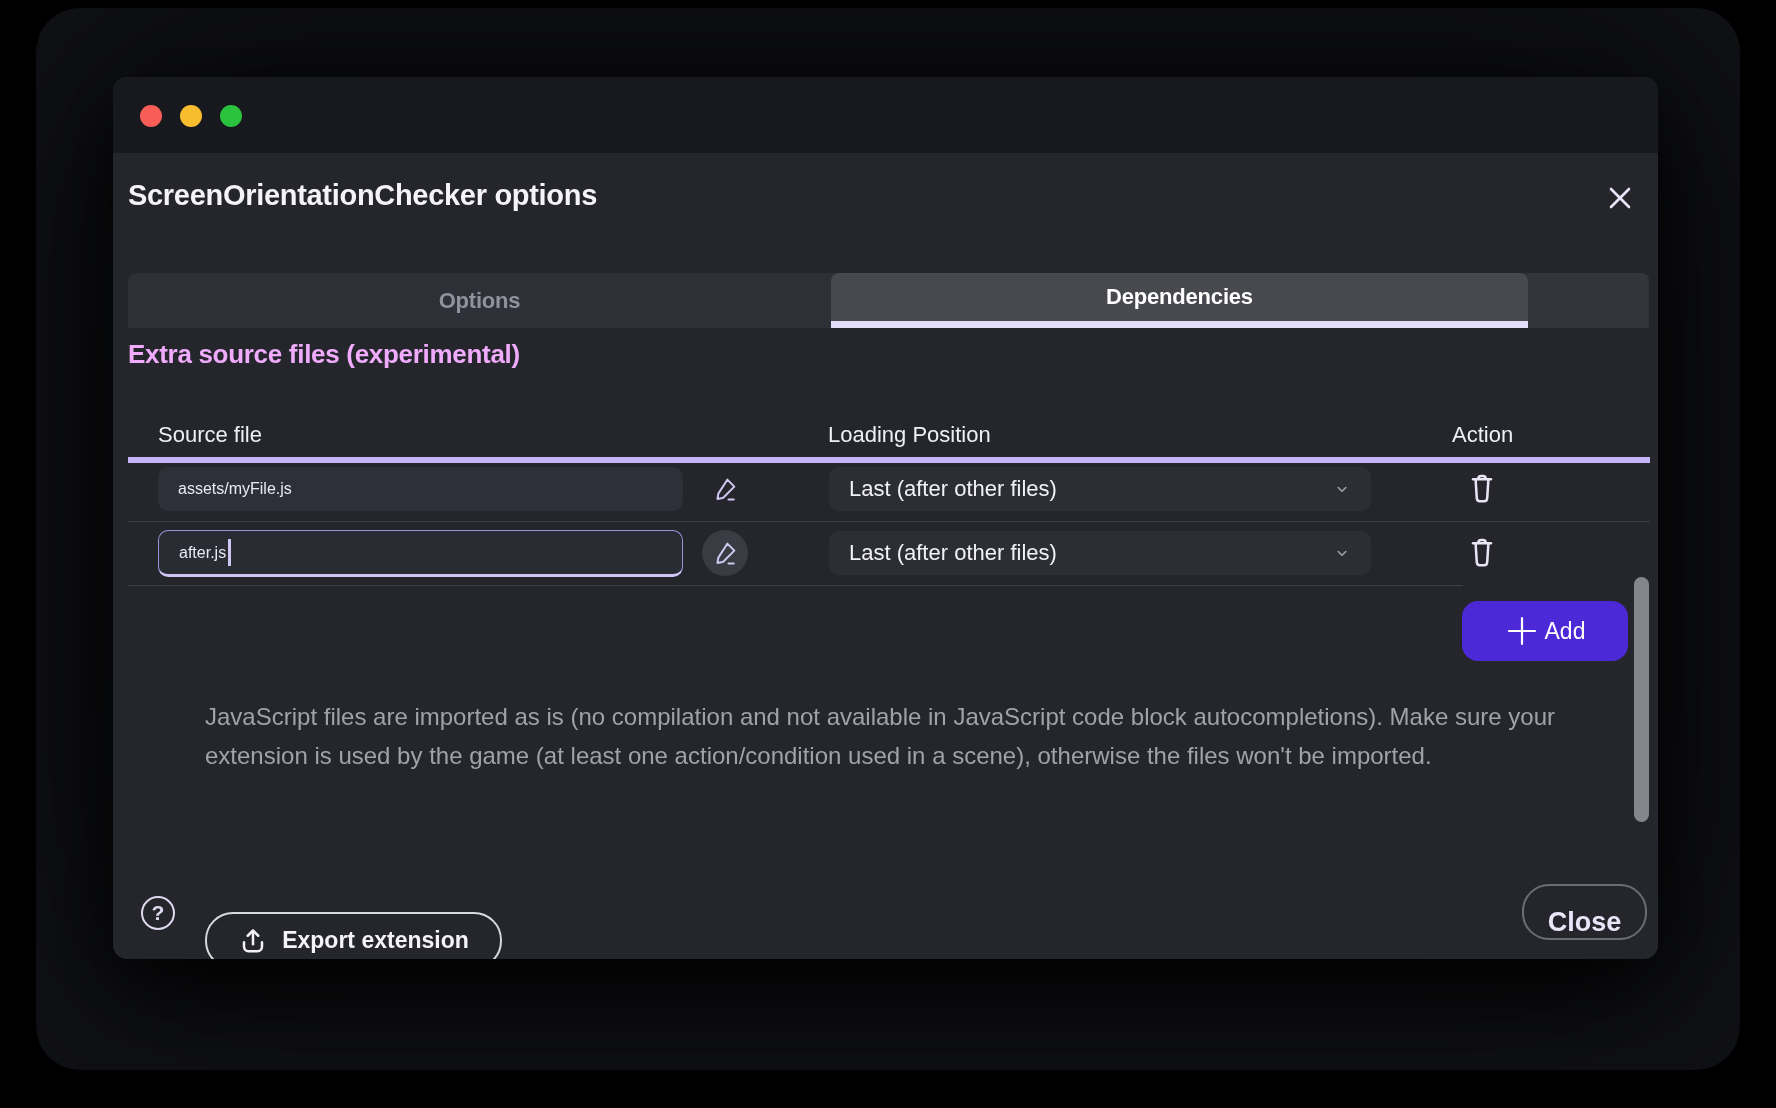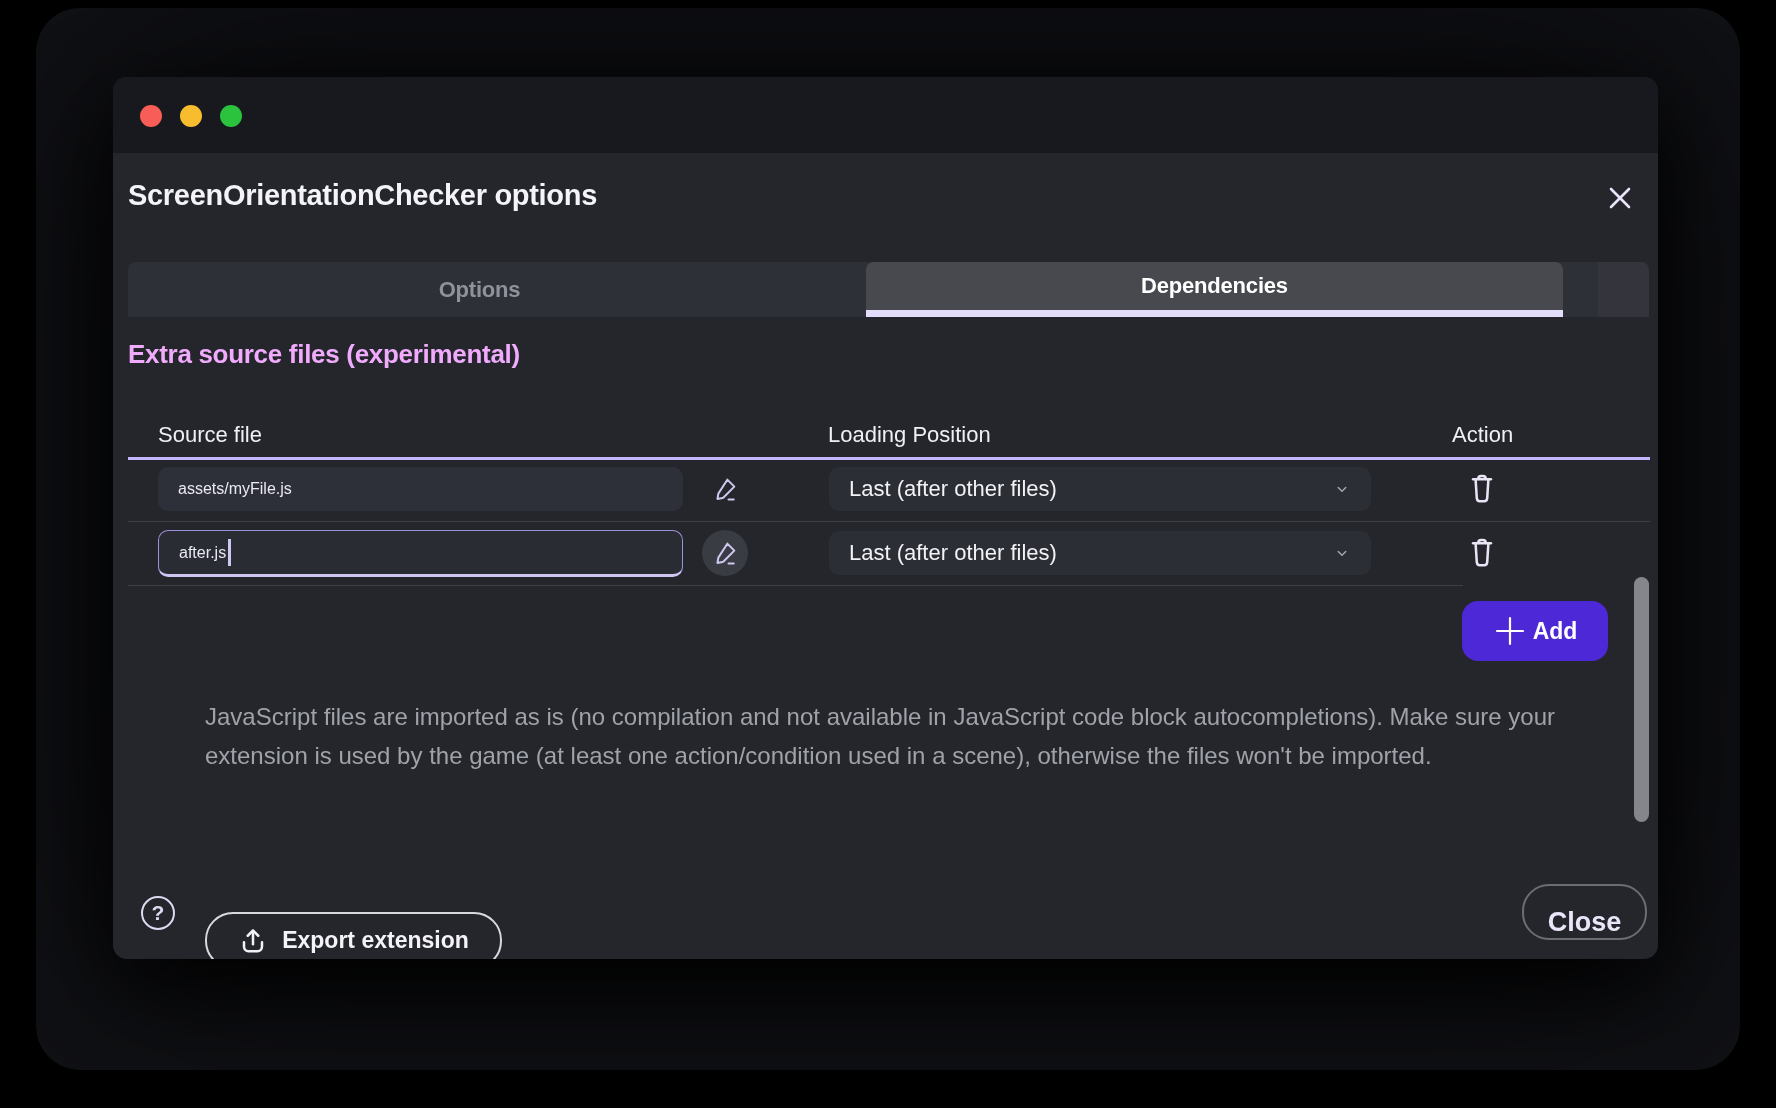--- a/index.html
+++ b/index.html
@@ -19,35 +19,35 @@
   .t-red{left:27px;background:#f85e57;}
   .t-yellow{left:67px;background:#f7bd2e;}
   .t-green{left:107px;background:#2bc23d;}
 
   .dialog-title{position:absolute;left:15px;top:100px;font-size:29px;font-weight:bold;
     color:#f4f3f7;letter-spacing:-.3px;line-height:36px;}
   .close-x{position:absolute;left:1488px;top:102px;width:38px;height:38px;cursor:pointer;
     display:flex;align-items:center;justify-content:center;}
 
   
-  .tabbar{position:absolute;left:15px;top:185px;width:1521px;height:55px;
-    background:#2e3038;border-radius:8px 8px 0 0;display:flex;gap:35px;}
+  .tabbar{position:absolute;left:15px;top:196px;width:1521px;height:55px;
+    background:#2e3038;border-radius:8px 8px 0 0;display:flex;}
   .tab{height:55px;display:flex;align-items:center;justify-content:center;
     font-size:22px;font-weight:bold;letter-spacing:-.2px;box-sizing:border-box;cursor:pointer;}
   .tab-options{width:703px;color:#8f929a;}
   .tab-deps{width:697px;color:#ffffff;background:#47494f;border-radius:8px 8px 0 0;
     border-bottom:7px solid #e3ddfa;}
   .tab-filler{flex:1;background:#33343c;border-radius:0 8px 0 0;}
 
   .section-title{position:absolute;left:15px;top:262px;font-size:26px;font-weight:bold;
     color:#f0abfc;letter-spacing:-.3px;}
 
   
   .thead{position:absolute;left:15px;top:338px;width:1522px;height:42px;
-    border-bottom:3px solid #c4b5fd;}
+    border-bottom:6px solid #c4b5fd;}
   .th{position:absolute;top:0;line-height:40px;font-size:22px;color:#eef0f4;}
   .th-source{left:30px;}
   .th-loading{left:700px;}
   .th-action{left:1324px;}
 
   .trow{position:absolute;left:15px;width:1522px;height:63px;}
   .trow1{top:381px;border-bottom:1px solid #3e4047;}
   .trow2{top:445px;}
   .row2-line{position:absolute;left:15px;top:508px;width:1335px;height:1px;background:#3e4047;}
 
@@ -65,23 +65,23 @@
   .dropdown{position:absolute;left:701px;top:9px;width:542px;height:44px;border-radius:10px;
     background:#2c2e36;box-sizing:border-box;display:flex;align-items:center;
     padding:0 20px;font-size:22px;color:#f2f1f5;cursor:pointer;}
   .dropdown .dd-label{flex:1;}
   .trash-btn{position:absolute;left:1332px;top:9px;width:44px;height:44px;
     display:flex;align-items:center;justify-content:center;cursor:pointer;}
 
   .scroll-thumb{position:absolute;left:1521px;top:500px;width:15px;height:245px;
     border-radius:8px;background:#85868c;cursor:grab;}
 
-  .add-btn{position:absolute;left:1349px;top:524px;width:146px;height:60px;border-radius:16px;
+  .add-btn{position:absolute;left:1349px;top:524px;width:166px;height:60px;border-radius:16px;
     background:#4d28d6;display:flex;align-items:center;justify-content:center;gap:6px;
-    color:#fff;font-size:23px;font-weight:bold;cursor:pointer;}
+    color:#fff;font-size:23px;font-weight:normal;cursor:pointer;}
 
   .note{position:absolute;left:92px;top:620px;width:1360px;text-align:left;
     font-size:24px;line-height:39px;color:#a0a2a9;}
 
   
   .help-btn{position:absolute;left:28px;top:819px;width:34px;height:34px;border-radius:50%;
     border:2.4px solid #ded9f0;box-sizing:border-box;display:flex;align-items:center;
     justify-content:center;color:#ded9f0;font-size:21px;font-weight:bold;cursor:pointer;}
   .export-btn{position:absolute;left:92px;top:807px;width:297px;height:57px;border-radius:28px;
     border:2px solid #d8d9dd;box-sizing:border-box;display:flex;align-items:center;

